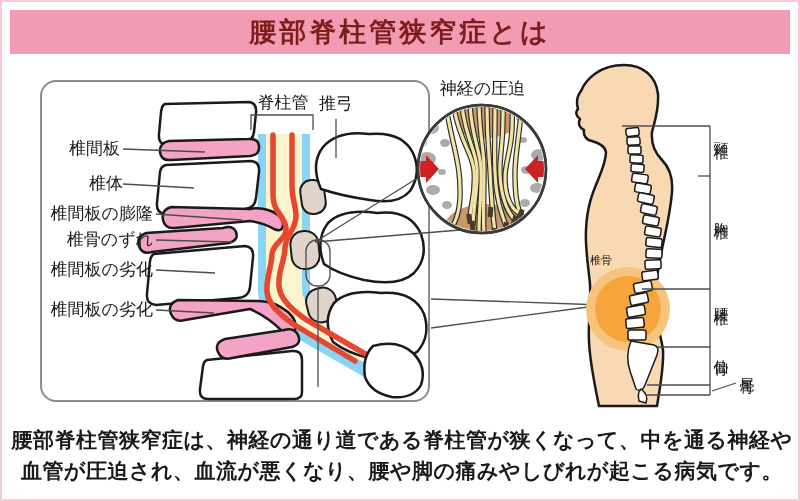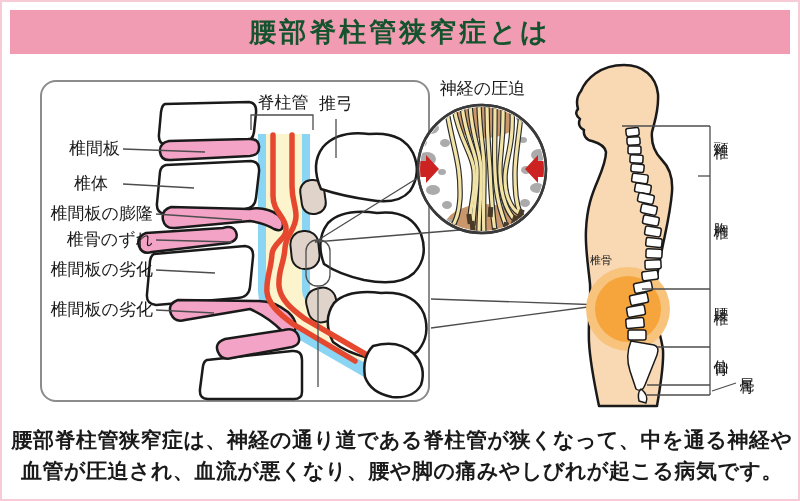--- a/index.html
+++ b/index.html
@@ -1,21 +1,21 @@
 <!DOCTYPE html>
 <html style="--header-pink: #F19CB2; --frame-pink: #F6CBD6; --disc-pink: #F2A3C6; --canal-blue: #8AD4F4; --canal-cream: #FBF4CC; --nerve-red: #E5482F; --facet-beige: #DFD3CA; --skin: #F9D8B4; --highlight-orange: #F5A53C; --highlight-orange-halo: #F8C37C; --bone-gray: #ABABAB; --arrow-red: #CC2222; --fiber-yellow: #F2E4A6; --fiber-tip-brown: #4A3A28; --inset-tan: #C9976B; --ink: #1a1a1a; --line-gray: #4d4d4d;"><head>
 <meta charset="utf-8">
 <style>
   html,body{margin:0;padding:0;background:#fff;}
   .page{position:relative;width:800px;height:501px;background:#fff;
         border:2px solid var(--frame-pink,#F6CBD6);box-sizing:border-box;overflow:hidden;
         font-family:"Liberation Sans","DejaVu Sans",sans-serif;color:var(--ink,#1a1a1a);}
   .header{position:absolute;left:8px;top:8px;right:8px;height:44px;
           background:var(--header-pink,#F19CB2);display:flex;align-items:center;justify-content:center;}
-  .header .title{color:#14532d;font-size:27px;font-weight:bold;letter-spacing:3px;}
+  .header .title{color:#7f1d1d;font-size:27px;font-weight:bold;letter-spacing:3px;}
   .main-box{position:absolute;left:38px;top:78px;width:390px;height:322px;
             border:2px solid #8c8c8c;border-radius:16px;background:#fff;box-sizing:border-box;}
   svg.art{position:absolute;left:0;top:0;}
   .lbl{position:absolute;font-size:17px;line-height:1.05;white-space:nowrap;}
   .r{text-align:right;}
   .c{text-align:center;}
   .vlbl{position:absolute;writing-mode:vertical-rl;text-orientation:upright;
         font-size:15px;letter-spacing:2px;line-height:1;white-space:nowrap;}
   .small{font-size:11px;}
   .desc{position:absolute;left:0;width:800px;text-align:center;font-weight:bold;
@@ -225,21 +225,21 @@
         <line x1="640" y1="287" x2="708" y2="287"></line>
         <line x1="655" y1="345" x2="708" y2="345"></line>
         <line x1="645" y1="383" x2="708" y2="383"></line>
         <line x1="645" y1="393" x2="708" y2="393"></line>
         <line x1="710" y1="389" x2="734" y2="381"></line>
       </g>
     </g>
   </svg>
 
   <div class="lbl r" style="left:40px;top:138px;width:78px">椎間板</div>
-  <div class="lbl r" style="left:28px;top:173px;width:78px">椎体</div>
+  <div class="lbl r" style="left:43px;top:173px;width:78px">椎体</div>
   <div class="lbl r" style="left:40px;top:203px;width:111px">椎間板の膨隆</div>
   <div class="lbl r" style="left:40px;top:229px;width:111px">椎骨のずれ</div>
   <div class="lbl r" style="left:40px;top:259px;width:111px">椎間板の劣化</div>
   <div class="lbl r" style="left:40px;top:299px;width:111px">椎間板の劣化</div>
 
   <div class="lbl c" style="left:253px;top:92px;width:56px">脊柱管</div>
   <div class="lbl" style="left:317px;top:93px">推弓</div>
 
   <div class="lbl c" style="left:433px;top:78px;width:95px">神経の圧迫</div>
 

